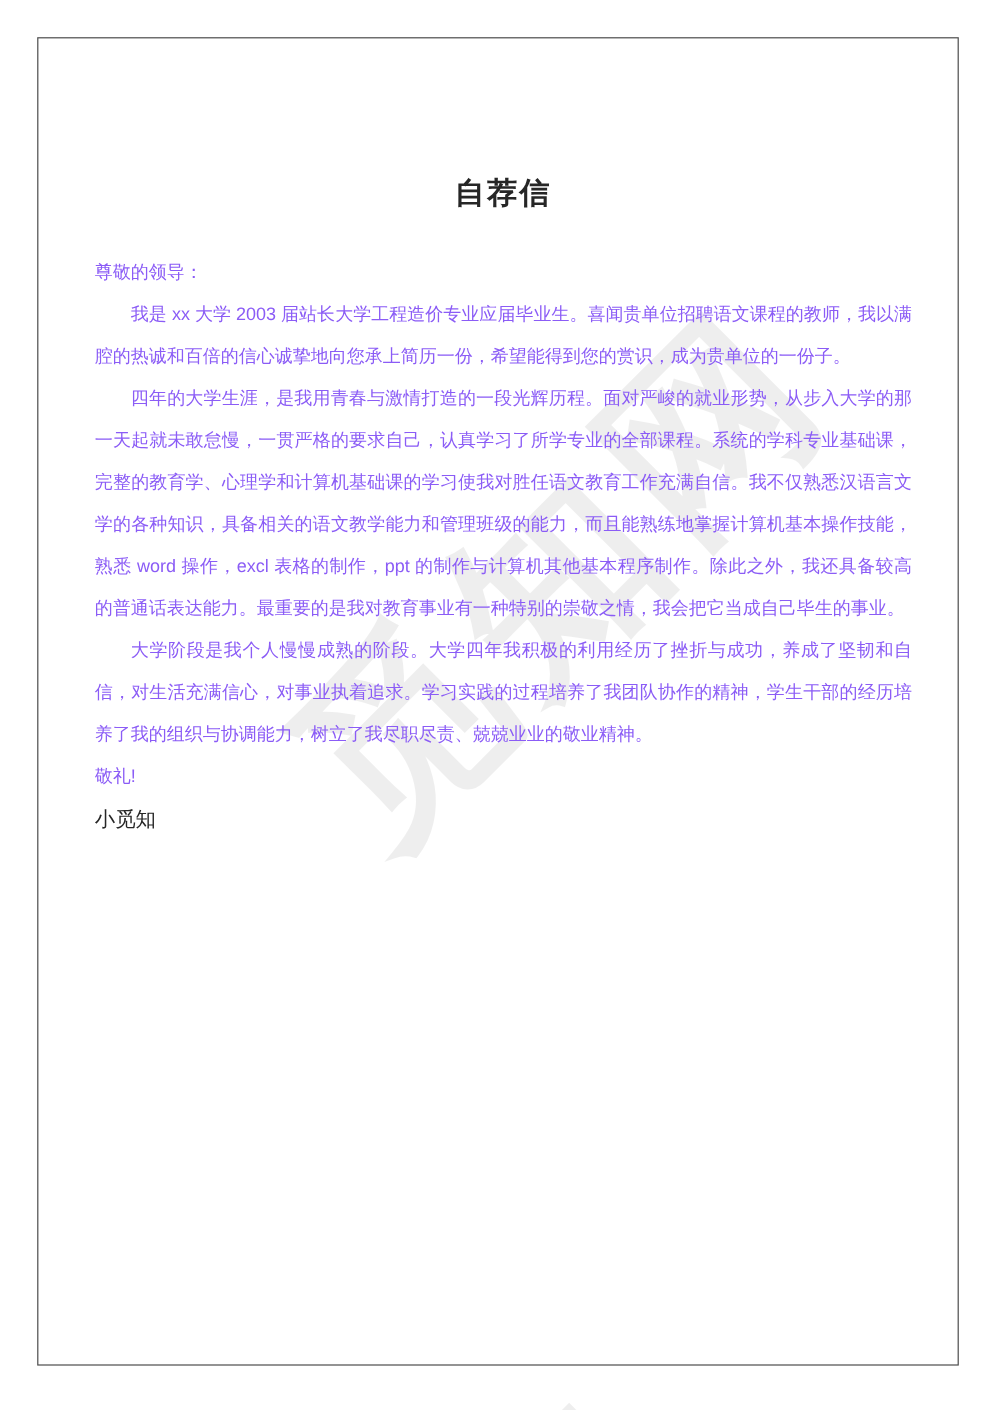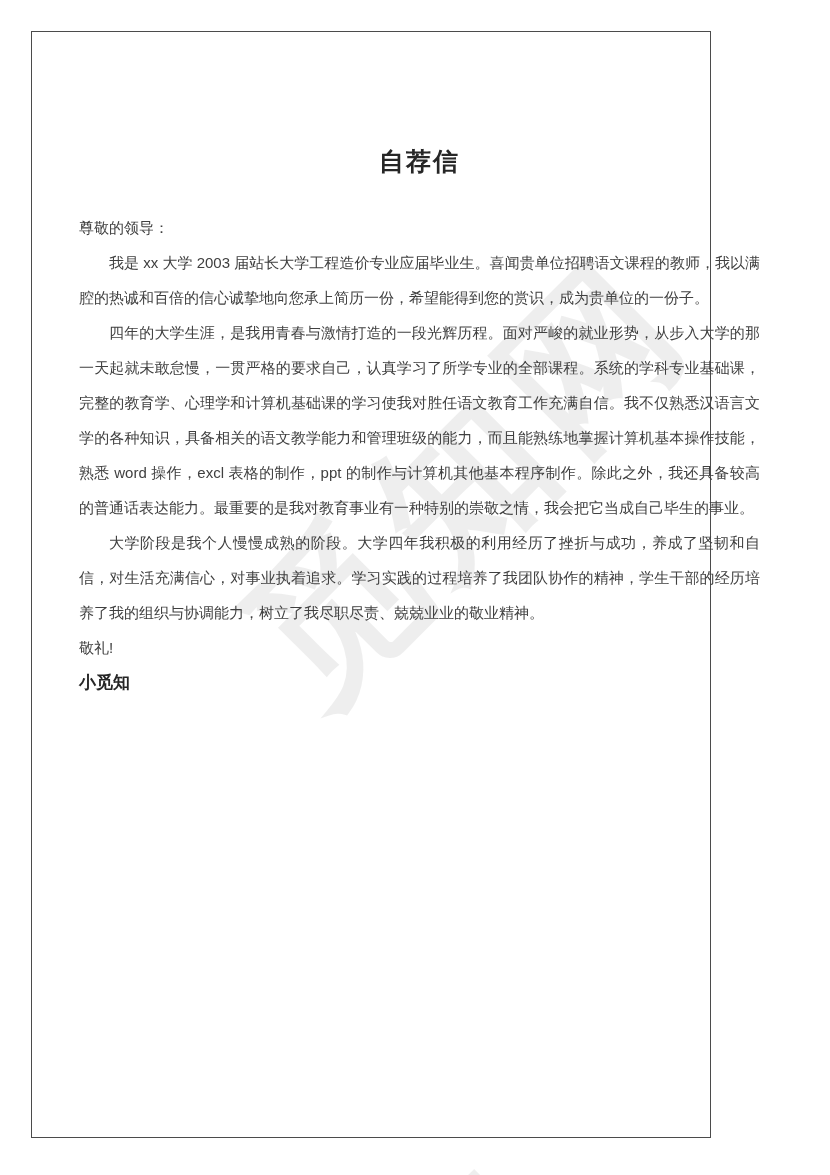--- a/index.html
+++ b/index.html
@@ -26,21 +26,21 @@
     z-index: 0;
     pointer-events: none;
     user-select: none;
   }
   .wm-1 { left: 200px; top: 370px; }
   .wm-2 { left: 90px;  top: 1280px; }
   .page-frame {
     position: absolute;
     left: 31px;
     top: 31px;
-    width: 680px;
+    width: 768px;
     height: 1107px;
     border: 1px solid #4b4b4b;
     box-sizing: border-box;
     background: transparent;
     z-index: 1;
   }
   .letter {
     position: absolute;
     left: 47px;
     top: 0;
@@ -53,26 +53,26 @@
     font-weight: bold;
     text-align: center;
     letter-spacing: 2px;
     color: #262626;
   }
   .letter p {
     margin: 0;
     font-size: 15px;
     line-height: 35px;
     text-align: justify;
-    color: #404040;
+    color: #8b5cf6;
   }
   .indent { text-indent: 2em; }
   .signature {
     font-size: 17px !important;
-    font-weight: bold;
+    font-weight: normal;
     text-align: center;
     padding-right: 18px;
     color: #262626 !important;
   }
 </style>
 </head>
 <body>
 
 <div class="watermark wm-1">觅知网</div>
 <div class="watermark wm-2">觅知网</div>

